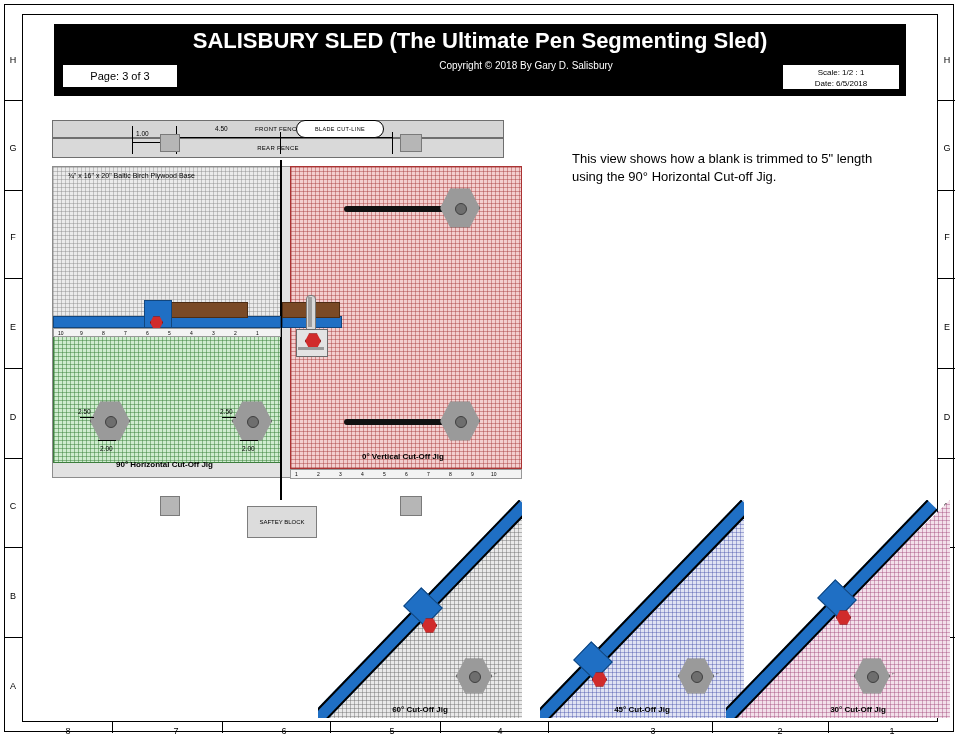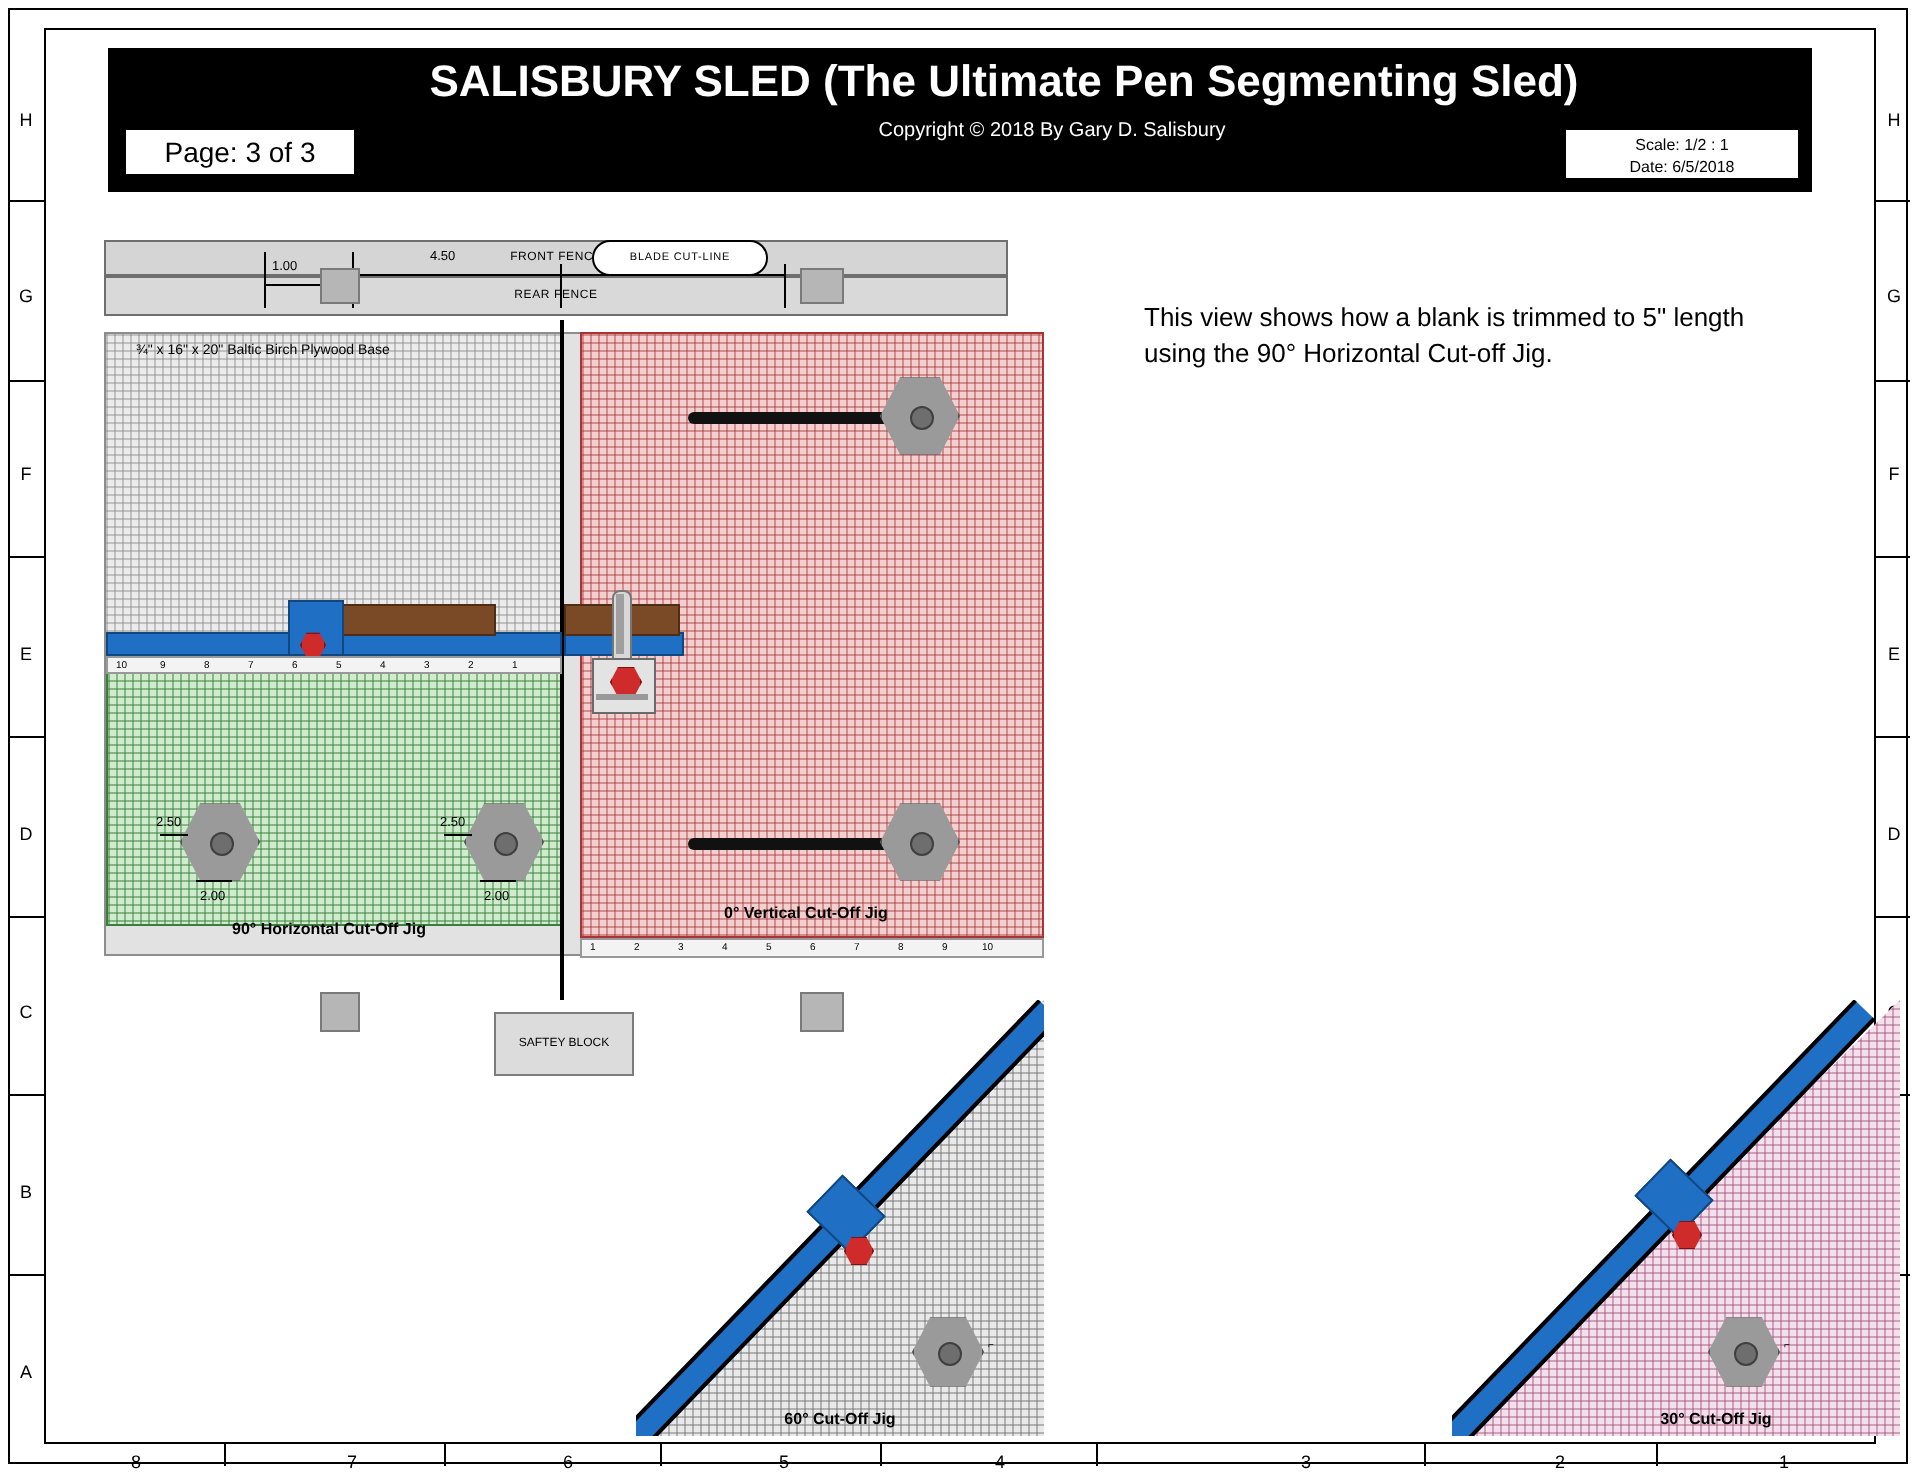--- a/index.html
+++ b/index.html
@@ -59,21 +59,20 @@
     box-sizing: border-box;
   }
   #title-main {
     position: absolute;
     left: 0; top: 4px;
     width: 852px;
     text-align: center;
     font-size: 22px;
     font-weight: bold;
     letter-spacing: 0px;
-    margin-left: 22px;
   }
   #title-copy {
     position: absolute;
     left: 0; top: 36px;
     width: 944px;
     text-align: center;
     font-size: 10px;
   }
   #title-sub {
     position: absolute;
@@ -82,21 +81,21 @@
     text-align: center;
     font-size: 11px;
   }
   #page-box {
     position: absolute;
     left: 8px; top: 40px;
     width: 116px; height: 24px;
     background: #fff;
     color: #000;
     border: 1px solid #000;
-    font-size: 14px;
+    font-size: 11px;
     display: flex;
     align-items: center;
     justify-content: center;
     box-sizing: border-box;
   }
   #scale-box {
     position: absolute;
     right: 6px; top: 40px;
     width: 118px; height: 26px;
     background: #fff;
@@ -532,20 +531,35 @@
     <div class="diagband" style="left:-6px; top:214px; width:298px; height:15px; transform: rotate(-46deg);"></div>
     <div class="bluetab" style="left:92px; top:92px; transform: rotate(-46deg);"></div>
     <div class="red-hexnut" style="left:104px; top:118px; width:13px; height:13px;"></div>
     <div class="small-knob" style="left:138px; top:158px;">
       <div class="knob-dot" style="left:12px; top:12px;"></div>
     </div>
     <div class="tiny-dim" style="left:176px; top:170px;">⌐</div>
     <div class="caption">60° Cut-Off Jig</div>
   </div>
 
+  <div class="anglejig" style="left:540px; top:500px; width:204px; height:218px;">
+    <div class="panelgrid" style="background-color:#e0e3f3;
+                background-image:linear-gradient(to right, rgba(70,80,170,.42) 1px, transparent 1px),
+                                 linear-gradient(to bottom, rgba(70,80,170,.42) 1px, transparent 1px);
+                background-size:4px 4px;
+                clip-path: polygon(0% 100%, 100% 0%, 100% 100%);"></div>
+    <div class="diagband" style="left:-6px; top:214px; width:298px; height:15px; transform: rotate(-46deg);"></div>
+    <div class="bluetab" style="left:40px; top:146px; transform: rotate(-46deg);"></div>
+    <div class="red-hexnut" style="left:52px; top:172px; width:13px; height:13px;"></div>
+    <div class="small-knob" style="left:138px; top:158px;">
+      <div class="knob-dot" style="left:12px; top:12px;"></div>
+    </div>
+    <div class="tiny-dim" style="left:176px; top:170px;">⌐</div>
+    <div class="caption">45° Cut-Off Jig</div>
+  </div>
 
   <div class="anglejig" style="left:726px; top:500px; width:204px; height:218px;padding-left:20px;">
     <div class="panelgrid" style="background-color:#f3e0ea;
                 background-image:linear-gradient(to right, rgba(160,70,120,.42) 1px, transparent 1px),
                                  linear-gradient(to bottom, rgba(160,70,120,.42) 1px, transparent 1px);
                 background-size:4px 4px;
                 clip-path: polygon(0% 100%, 100% 0%, 100% 100%);"></div>
     <div class="diagband" style="left:-6px; top:214px; width:298px; height:15px; transform: rotate(-46deg);"></div>
     <div class="bluetab" style="left:98px; top:84px; transform: rotate(-46deg);"></div>
     <div class="red-hexnut" style="left:110px; top:110px; width:13px; height:13px;"></div>

